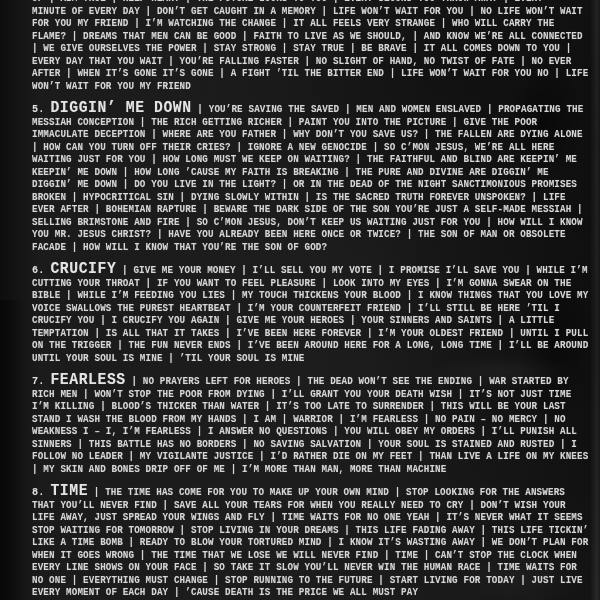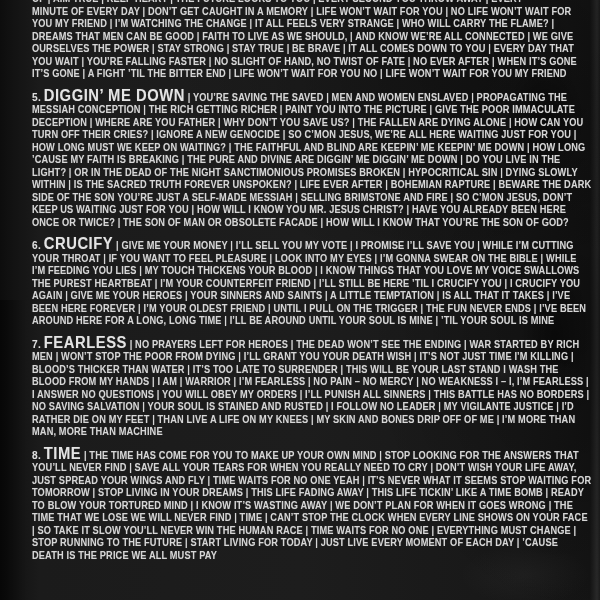--- a/index.html
+++ b/index.html
@@ -5,21 +5,21 @@
   html,body { margin:0; padding:0; background:#000; }
   .page {
     position:relative;
     width:600px; height:600px;
     overflow:hidden;
     background:
       radial-gradient(ellipse 420px 300px at 78% 12%, rgba(0,0,0,0.35), rgba(0,0,0,0) 70%),
       radial-gradient(ellipse 300px 420px at 96% 55%, rgba(0,0,0,0.30), rgba(0,0,0,0) 70%),
       linear-gradient(90deg, #0d0d0d 0px, #131313 14px, #1b1b1b 40px, #1d1d1d 300px, #181818 520px, #141414 590px, #2a2a2a 597px, #1c1c1c 600px),
       #191919;
-    font-family:Liberation Sans, sans-serif;
+    font-family:Liberation Mono, monospace;
   }
   
   .blob { position:absolute; pointer-events:none; }
   .blob.b1 { left:505px; top:60px;  width:80px; height:120px; background:radial-gradient(closest-side, rgba(0,0,0,0.45), rgba(0,0,0,0)); }
   .blob.b2 { left:520px; top:250px; width:70px; height:180px; background:radial-gradient(closest-side, rgba(0,0,0,0.40), rgba(0,0,0,0)); }
   .blob.b3 { left:430px; top:355px; width:150px; height:34px; background:radial-gradient(closest-side, rgba(160,160,160,0.07), rgba(0,0,0,0)); }
   .blob.b4 { left:460px; top:545px; width:130px; height:60px; background:radial-gradient(closest-side, rgba(150,150,150,0.06), rgba(0,0,0,0)); }
   .blob.b5 { left:0px;   top:300px; width:26px; height:300px; background:linear-gradient(90deg, rgba(0,0,0,0.5), rgba(0,0,0,0)); }
 
   .sheet {

